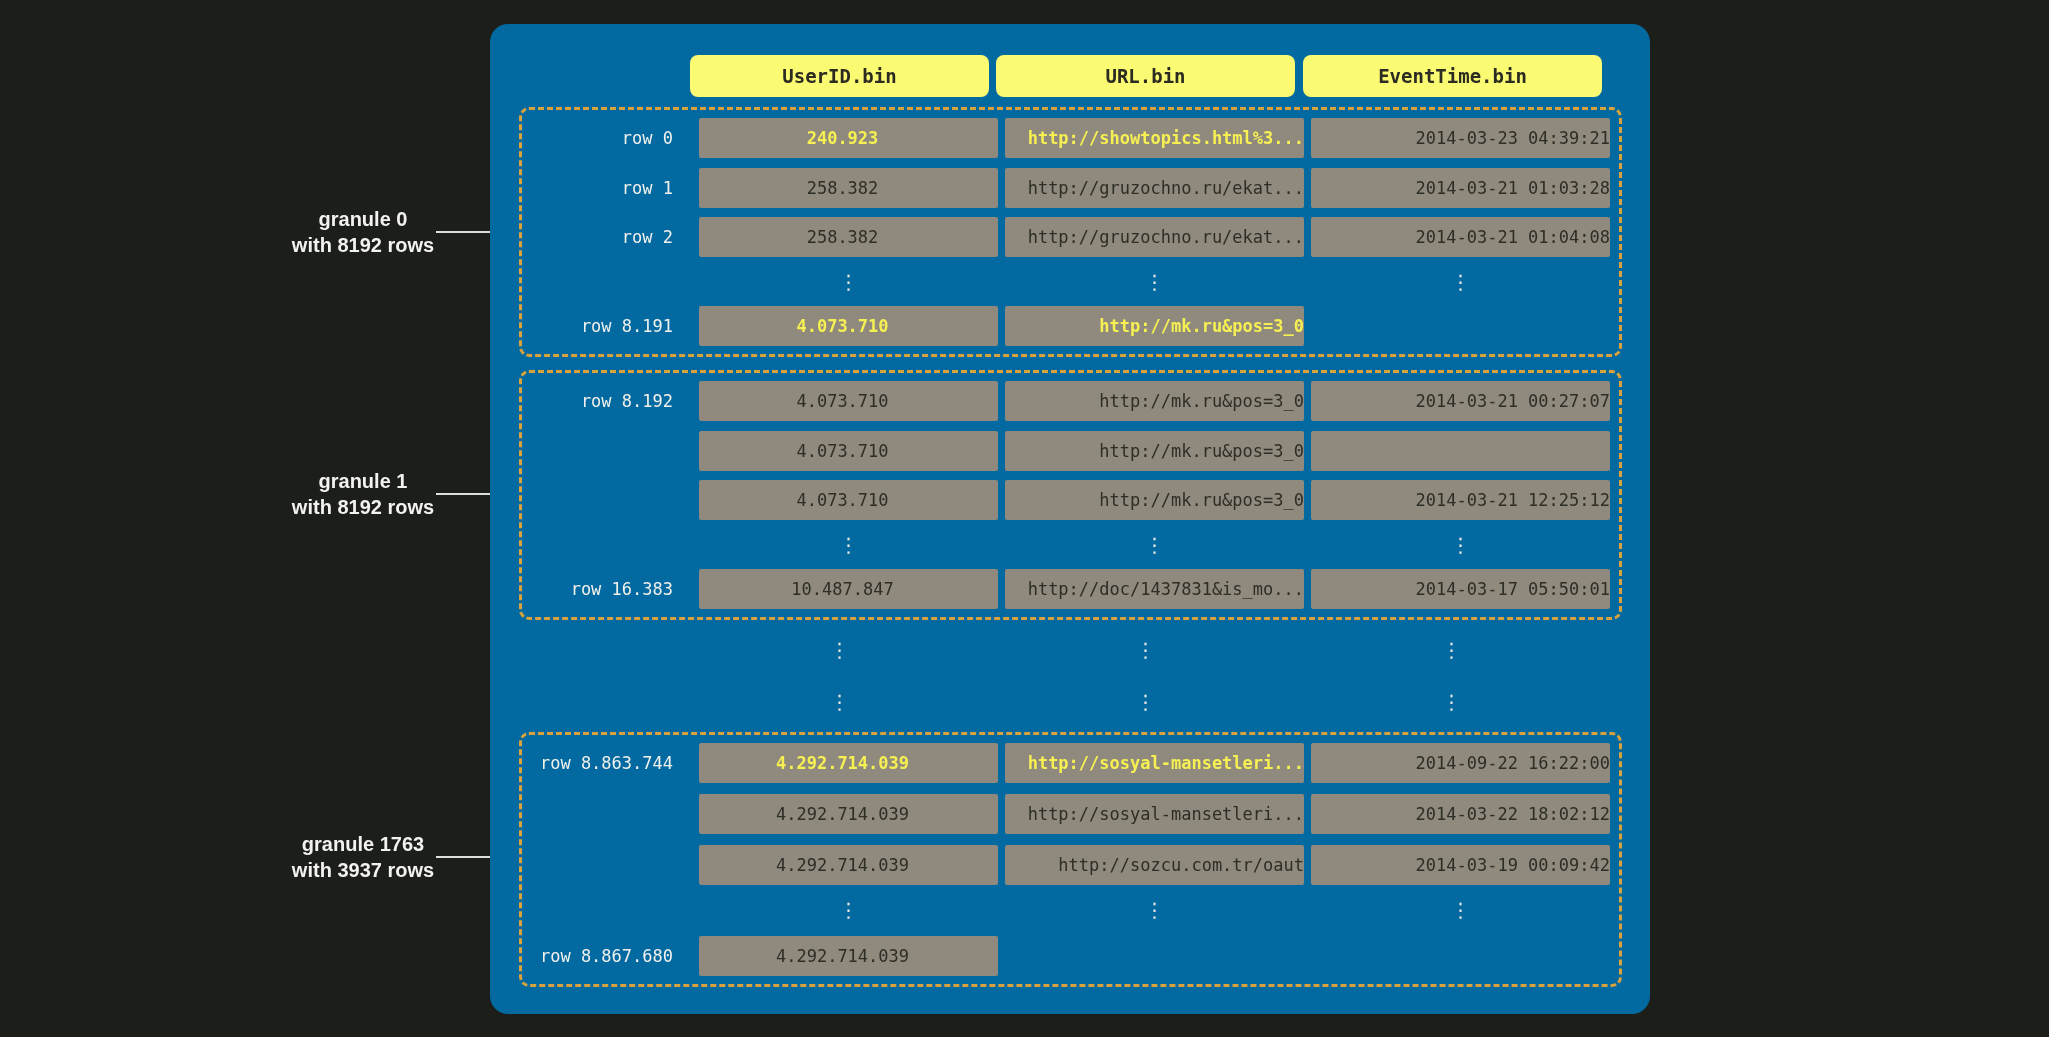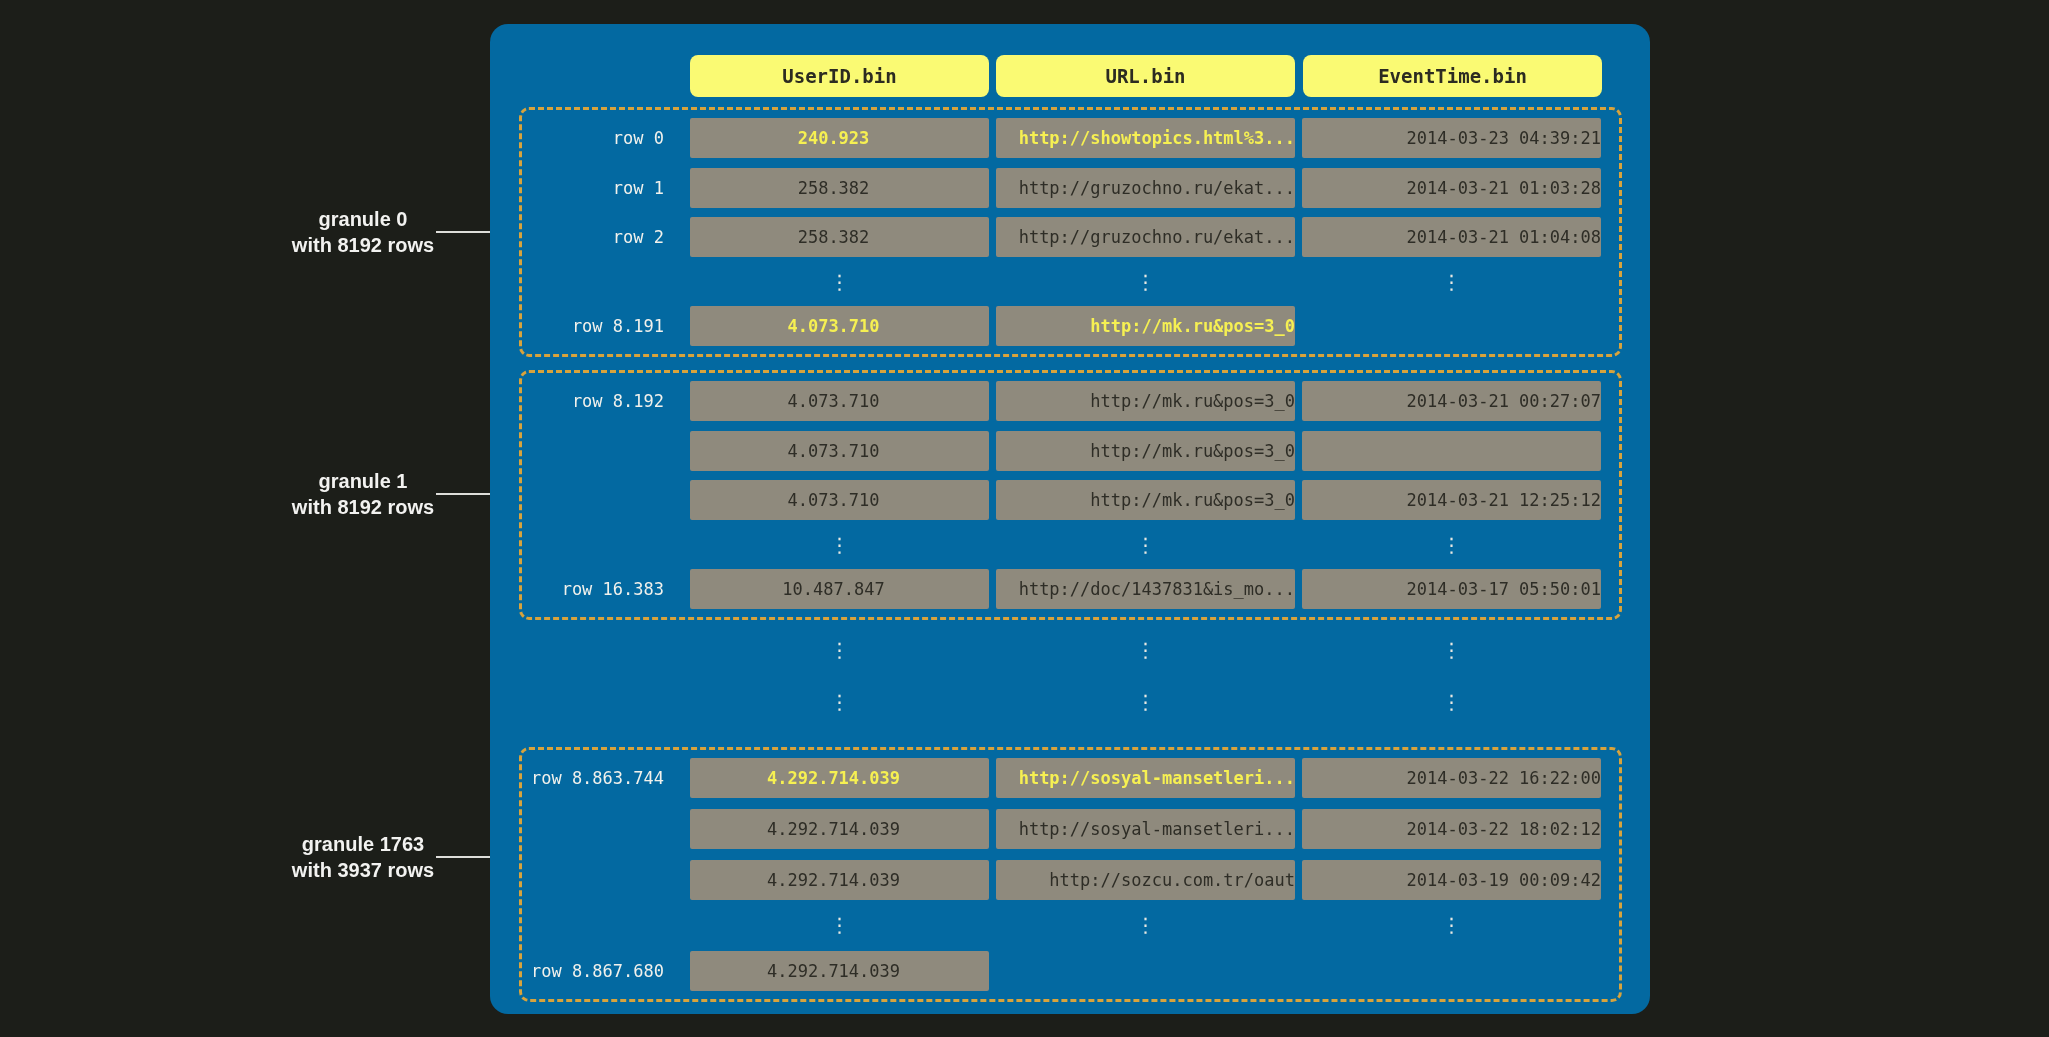--- a/index.html
+++ b/index.html
@@ -23,22 +23,22 @@
   .col-header.c1{left:506px;}
   .col-header.c2{left:813px;}
   .granule{
     position:absolute;left:29px;width:1103px;box-sizing:border-box;
     border:3px dashed #d8a33c;border-radius:10px;
     display:flex;flex-direction:column;justify-content:space-between;
     padding:8px 0;
   }
   .granule.g0{top:83px;height:250px;}
   .granule.g1{top:346px;height:250px;}
-  .granule.g2{top:723px;height:255px;gap:8px;}
-  .g-row{display:flex;height:40px;}
+  .granule.g2{top:708px;height:255px;gap:8px;}
+  .g-row{display:flex;height:40px;margin-left:9px;}
   .g-row.dots{height:30px;}
   .row-label{
     width:168px;box-sizing:border-box;padding-right:26px;
     text-align:right;color:#f1f1ec;font-size:17px;line-height:40px;
     white-space:nowrap;
   }
   .cell{
     width:299px;height:40px;box-sizing:border-box;border-radius:2px;
     background:#8f8a7d;color:#2e2d26;font-size:17px;line-height:40px;
     white-space:nowrap;overflow:hidden;
@@ -190,21 +190,21 @@
     <div class="ecell">⋮</div>
     <div class="ecell">⋮</div>
     <div class="ecell">⋮</div>
   </div>
 
   <div class="granule g2">
     <div class="g-row">
       <div class="row-label">row 8.863.744</div>
       <div class="cell userid hl">4.292.714.039</div>
       <div class="cell url hl">http://sosyal-mansetleri...</div>
-      <div class="cell time">2014-03-22 16:22:00</div>
+      <div class="cell time">2014-09-22 16:22:00</div>
     </div>
     <div class="g-row">
       <div class="row-label"></div>
       <div class="cell userid">4.292.714.039</div>
       <div class="cell url">http://sosyal-mansetleri...</div>
       <div class="cell time">2014-03-22 18:02:12</div>
     </div>
     <div class="g-row">
       <div class="row-label"></div>
       <div class="cell userid">4.292.714.039</div>

